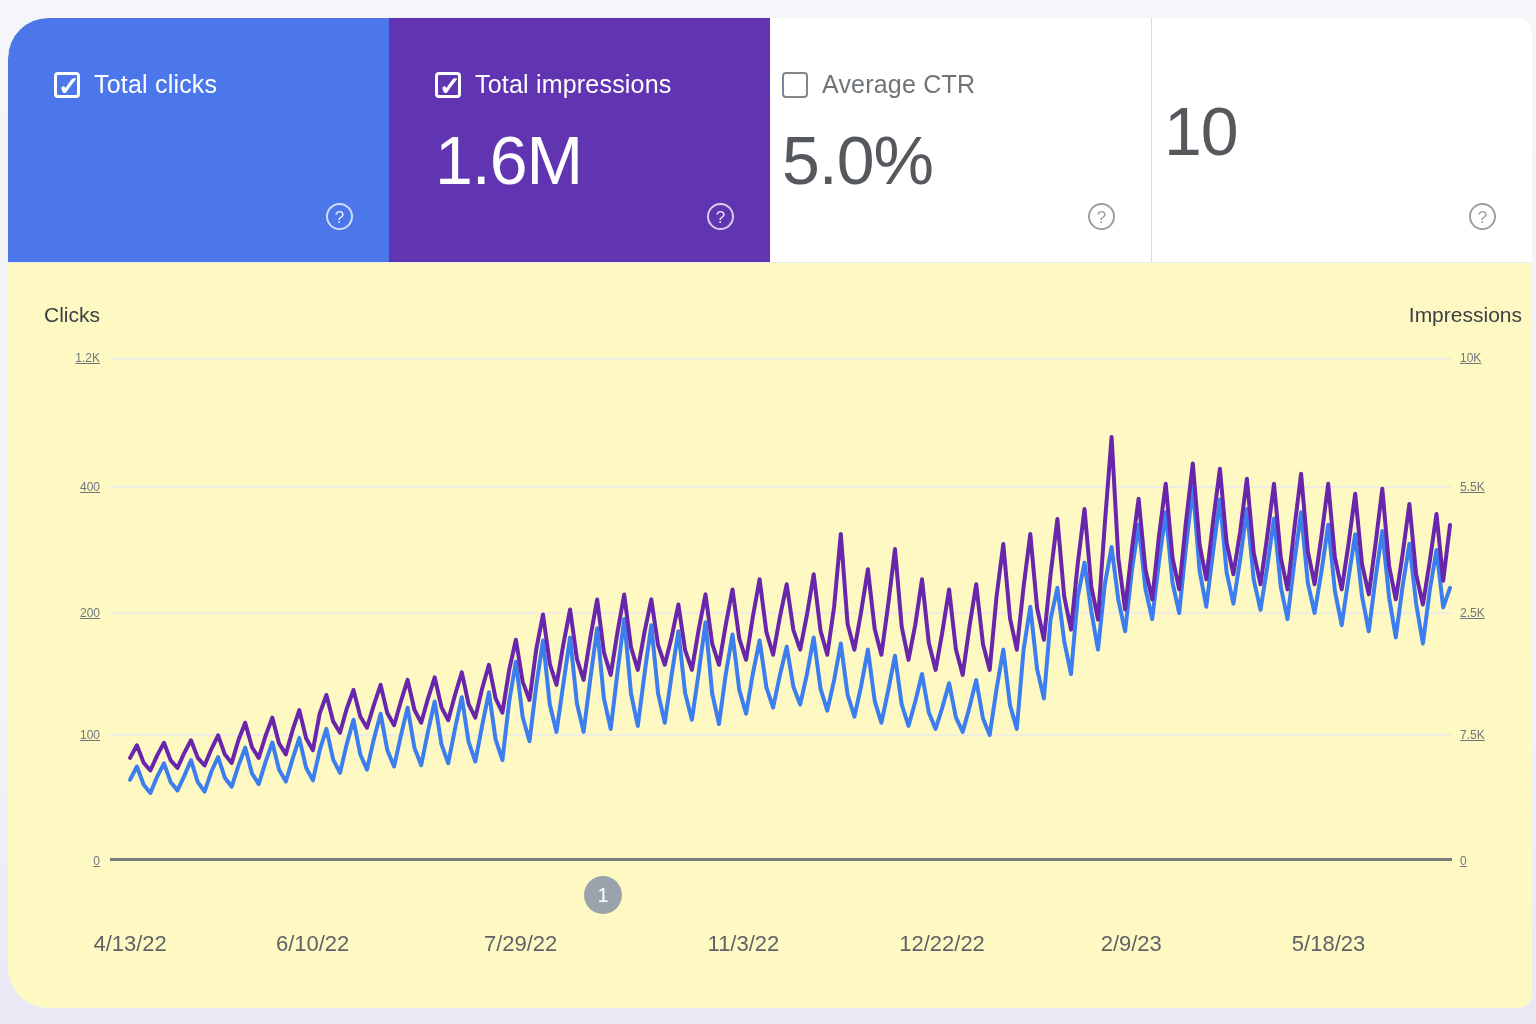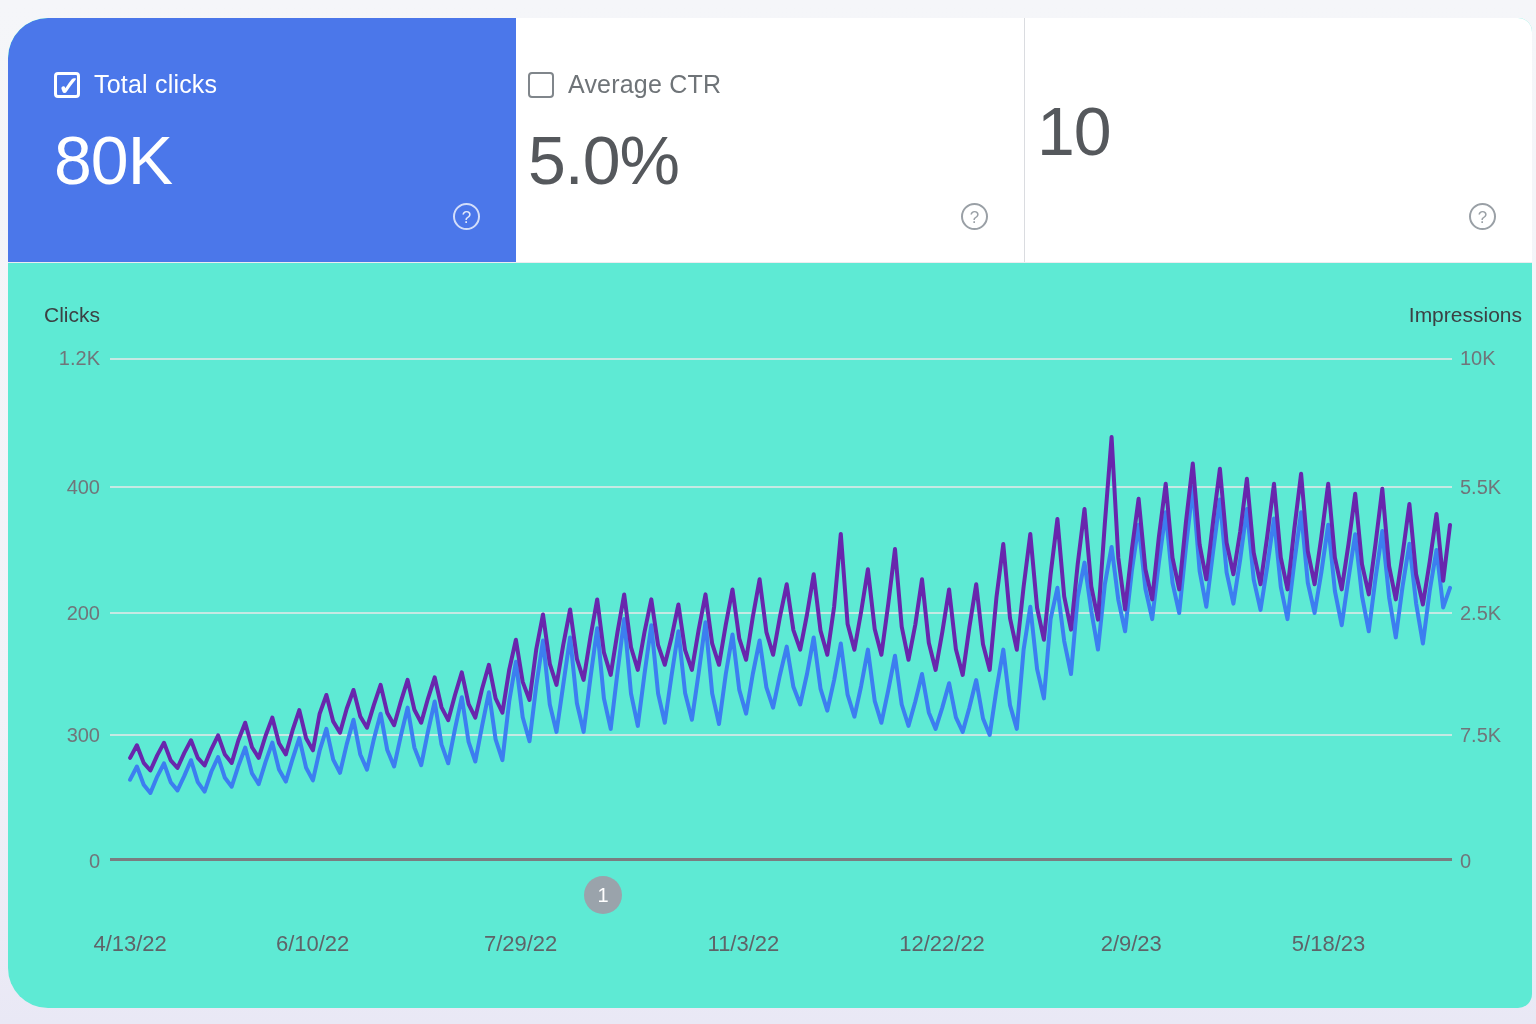--- a/index.html
+++ b/index.html
@@ -1,20 +1,20 @@
 <!DOCTYPE html>
 <html><head>
 <meta charset="utf-8">
 <style>
   html,body{margin:0;padding:0;width:1536px;height:1024px;overflow:hidden;
     font-family:"Liberation Sans",sans-serif;
     background:linear-gradient(180deg,#f5f6f9 0%,#f2f2f8 70%,#e9e8f5 100%);}
   *{box-sizing:border-box;}
   .app-card{position:absolute;left:8px;top:18px;width:1524px;height:990px;
-    background:#5eead4;border-radius:40px 14px 14px 40px;overflow:hidden;}
+    background:#fef9c3;border-radius:40px 14px 14px 40px;overflow:hidden;}
   
   .cards-row{display:flex;height:245px;border-bottom:1px solid #ececf0;}
   .metric-card{flex:1 1 25%;position:relative;padding:52px 0 0 46px;}
   .card-blue{background:#4b77ea;color:#fff;border-radius:40px 0 0 0;}
   .card-purple{background:#6135b1;color:#fff;}
   .card-white{background:#ffffff;color:#6f7478;padding-left:12px;}
   .card-white + .card-white{border-left:1px solid #dadce0;}
   .card-head{display:flex;align-items:center;gap:14px;}
   .cb{width:26px;height:26px;border-radius:4px;flex:0 0 auto;position:relative;}
   .card-blue .cb,.card-purple .cb{border:3px solid #ffffff;}
@@ -30,41 +30,48 @@
   .card-blue .help,.card-purple .help{border:2px solid rgba(255,255,255,.75);color:rgba(255,255,255,.85);}
   .card-white .help{border:2px solid #9aa0a6;color:#9aa0a6;}
   .help::after{content:"?";}
   
   .chart-area{position:relative;height:744px;}
   .axis-title{position:absolute;top:40px;font-size:21px;color:#3c4043;}
   .axis-title.left{left:36px;}
   .axis-title.right{right:10px;}
   #plot{position:absolute;left:102px;top:95px;width:1342px;height:503px;}
   #plot svg{position:absolute;left:0;top:0;overflow:visible;}
-  .ytick{position:absolute;font-size:20px;color:#70757a;height:24px;line-height:24px;}
+  .ytick{position:absolute;font-size:12px;color:#70757a;height:24px;line-height:24px;text-decoration:underline;}
   .ytick.l{left:0;width:92px;text-align:right;}
   .ytick.r{left:1452px;width:80px;text-align:left;}
   .t0{top:83px;} .t1{top:212px;} .t2{top:338px;} .t3{top:460px;} .t4{top:586px;}
   .badge{position:absolute;left:576px;top:613px;width:38px;height:38px;border-radius:50%;
     background:#9aa3ab;color:#fff;font-size:20px;text-align:center;line-height:38px;}
   .x-axis{position:absolute;left:102px;top:668px;width:1342px;height:28px;}
   .xtick{position:absolute;transform:translateX(-50%);font-size:22px;color:#5f6368;white-space:nowrap;}
 </style>
 </head>
 <body>
 
 <div class="app-card">
 
   <div class="cards-row">
     <div class="metric-card card-blue">
       <div class="card-head">
         <span class="cb cb-checked"></span>
         <span class="card-label">Total clicks</span>
       </div>
-      <div class="card-value">80K</div>
+      <span class="help"></span>
+    </div>
+    <div class="metric-card card-purple">
+      <div class="card-head">
+        <span class="cb cb-checked"></span>
+        <span class="card-label">Total impressions</span>
+      </div>
+      <div class="card-value">1.6M</div>
       <span class="help"></span>
     </div>
     <div class="metric-card card-white">
       <div class="card-head">
         <span class="cb"></span>
         <span class="card-label">Average CTR</span>
       </div>
       <div class="card-value">5.0%</div>
       <span class="help"></span>
     </div>
@@ -74,21 +81,21 @@
     </div>
   </div>
 
   <div class="chart-area">
     <div class="axis-title left">Clicks</div>
     <div class="axis-title right">Impressions</div>
 
     <div class="ytick l t0">1.2K</div>
     <div class="ytick l t1">400</div>
     <div class="ytick l t2">200</div>
-    <div class="ytick l t3">300</div>
+    <div class="ytick l t3">100</div>
     <div class="ytick l t4">0</div>
 
     <div class="ytick r t0">10K</div>
     <div class="ytick r t1">5.5K</div>
     <div class="ytick r t2">2.5K</div>
     <div class="ytick r t3">7.5K</div>
     <div class="ytick r t4">0</div>
 
     <div id="plot">
       <svg width="1342" height="503" viewBox="0 0 1342 503">

